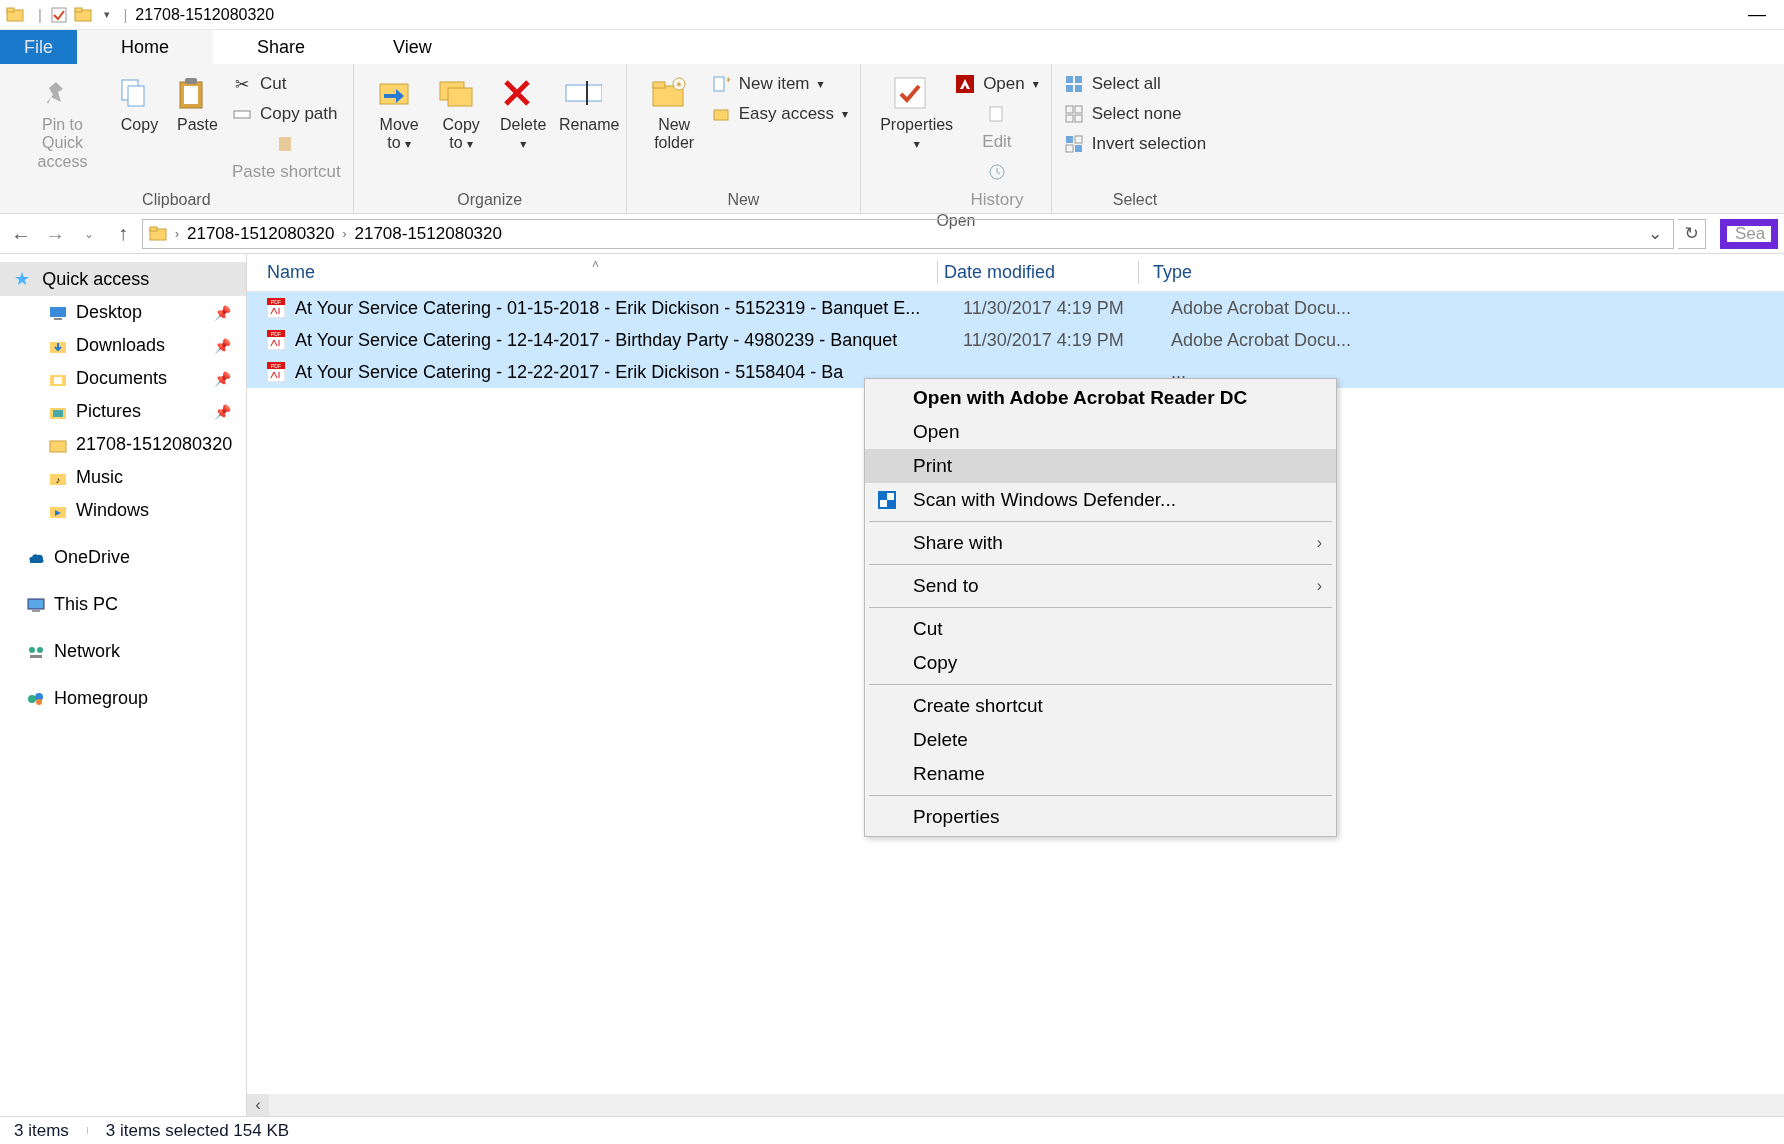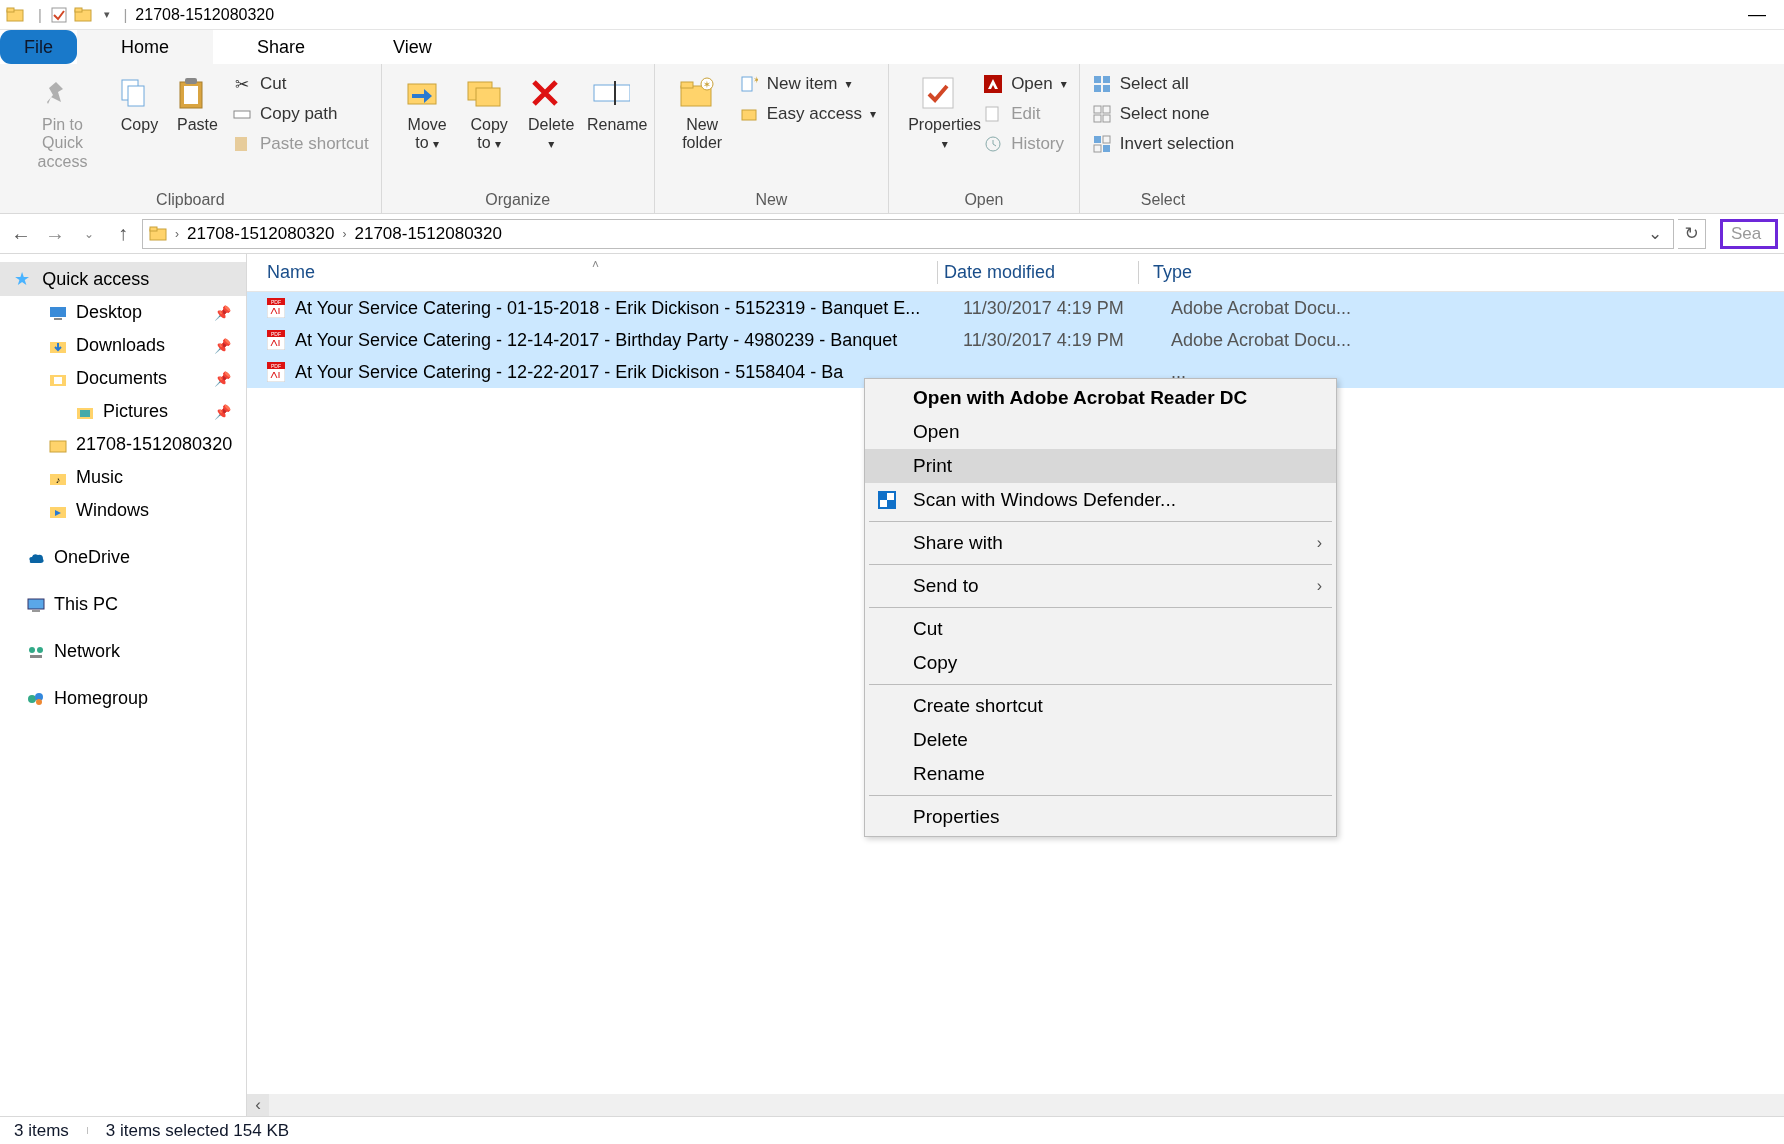--- a/index.html
+++ b/index.html
@@ -9,49 +9,49 @@
 .titlebar { height: 29px; display: flex; align-items: center; padding: 0 6px; background: #fff; }
 .titlebar .tb-ico { width: 18px; height: 18px; margin-right: 6px; }
 .titlebar .sep { color: #a0a0a0; margin: 0 8px; font-size: 15px; }
 .titlebar .title { font-size: 16px; color: #000; }
 .titlebar .spacer { flex: 1; }
 .titlebar .minbtn { font-size: 18px; padding: 0 12px; cursor: default; }
 
 
 .ribbon-tabs { height: 35px; display: flex; align-items: stretch; border-top: 1px solid #e5e5e5; }
 .ribbon-tabs .tab { display: flex; align-items: center; justify-content: center; padding: 0 44px; font-size: 18px; color: #000; }
-.ribbon-tabs .tab.file { background: #1979ca; color: #0f172a; padding: 0 24px; border-radius: 11px; }
+.ribbon-tabs .tab.file { background: #1979ca; color: #e5e5e5; padding: 0 24px; }
 .ribbon-tabs .tab.active { background: #f5f5f5; }
 
 
 .ribbon { background: #f5f5f5; border-bottom: 1px solid #d9d9d9; height: 150px; display:flex; }
 .rgroup { display:flex; flex-direction:column; padding: 4px 8px 2px 8px; border-right:1px solid #d9d9d9; }
 .rgroup .rcontent { flex:1; display:flex; align-items:flex-start; }
 .rgroup .rlabel { text-align:center; font-size:16px; color:#5a5a5a; padding-bottom:2px; }
 .bigbtn { display:flex; flex-direction:column; align-items:center; justify-content:flex-start; width:78px; padding-top:6px; font-size:16px; color:#333; cursor:default; }
 .bigbtn.dim { color:#999; }
 .bigbtn .ico { width:38px; height:38px; margin-bottom:4px; display:flex; align-items:center; justify-content:center; }
 .bigbtn .lbl { text-align:center; line-height:1.15;margin-left:13px; }
 .smallcol { display:flex; flex-direction:column; gap:6px; padding-top:4px; }
 .smallbtn { display:flex; align-items:center; gap:8px; font-size:17px; color:#333; padding:2px 4px; cursor:default; }
-.smallbtn.dim { color:#999; }
+.smallbtn.dim { color:#999;flex-direction:column; }
 .smallbtn .sico { width:20px; height:20px; display:flex; align-items:center; justify-content:center; }
 .caret { font-size:12px; }
 
 
 .navbar { height:40px; display:flex; align-items:center; padding:4px 6px; border-bottom:1px solid #d9d9d9; gap:4px; }
 .navbtn { width:30px; height:30px; display:flex; align-items:center; justify-content:center; color:#888; font-size:20px; }
 .navbtn.enabled { color:#555; }
 .addressbar { flex:1; height:30px; border:1px solid #bdbdbd; display:flex; align-items:center; padding:0 6px; font-size:17px; gap:4px; overflow:hidden; }
 .addressbar .crumb { color:#000; }
 .addressbar .chev { color:#666; font-size:12px; margin:0 4px; }
 .addressbar .rfill { flex:1; }
 .addr-dd { width:24px; display:flex; align-items:center; justify-content:center; color:#555; }
 .refresh { width:28px; height:30px; border:1px solid #bdbdbd; border-left:none; display:flex; align-items:center; justify-content:center; color:#555; }
-.searchbox { width:58px; height:30px; border:3px solid #6d28d9; margin-left:10px; padding:0 8px; font-size:17px; color:#888; overflow:hidden; display:flex; align-items:center;}
+.searchbox { width:58px; height:30px; border:7px solid #6d28d9; margin-left:10px; padding:0 8px; font-size:17px; color:#888; overflow:hidden; display:flex; align-items:center;}
 
 
 .mainsplit { display:flex; height: calc(1144px - 29px - 35px - 150px - 40px - 28px); }
 .navpane { width:247px; border-right:1px solid #d9d9d9; padding-top:8px; font-size:18px; }
 .navitem { display:flex; align-items:center; gap:8px; padding:6px 10px 6px 26px; position:relative; }
 .navitem.qa { padding-left:14px; background:#e5e5e5; }
 .navitem .star { color:#49b3ff; font-size:18px; margin-right:4px; }
 .navitem .pin { position:absolute; right:14px; color:#7a7a7a; font-size:14px; }
 .navitem .navico { width:20px; height:20px; display:flex; align-items:center; justify-content:center; }
 .navsep { height:14px; }
@@ -404,21 +404,21 @@
     <div class="navitem" style="padding-left:48px;">
         <span class="navico">
           <svg width="18" height="18">
             <rect x="1" y="5" width="16" height="11" fill="#ffd36b"></rect>
             <rect x="5" y="7" width="8" height="7" fill="#fff"></rect>
           </svg>
         </span>
         <span>Documents</span>
         <span class="pin">📌</span>
       </div>
-    <div class="navitem" style="padding-left:75px;">
+    <div class="navitem" style="padding-left:48px;">
         <span class="navico">
           <svg width="18" height="18">
             <rect x="1" y="5" width="16" height="11" fill="#ffd36b"></rect>
             <rect x="4" y="7" width="10" height="7" fill="#4aa"></rect>
           </svg>
         </span>
         <span>Pictures</span>
         <span class="pin">📌</span>
       </div>
     <div class="navitem" style="padding-left:48px;">

